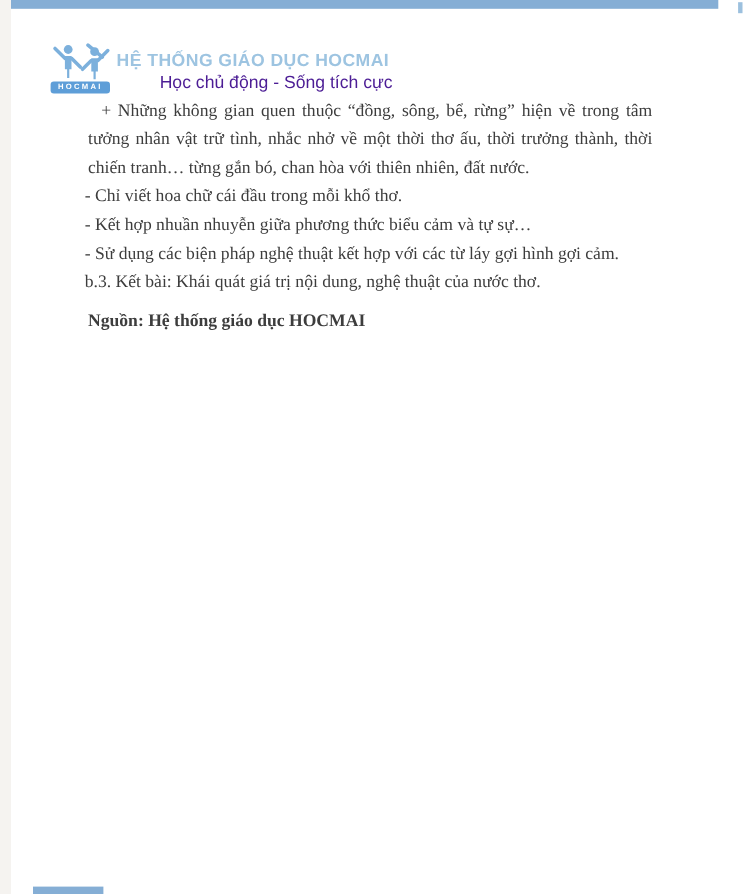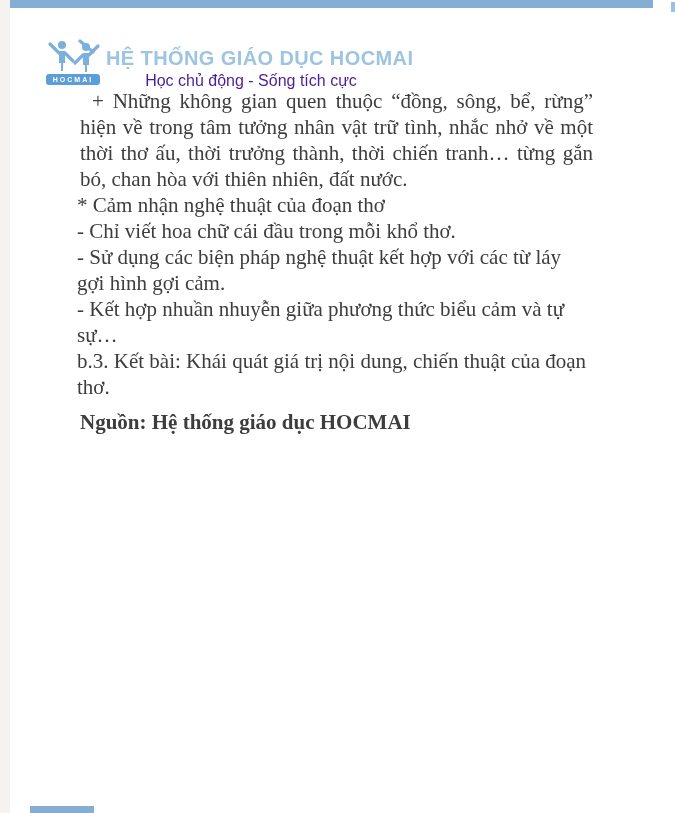--- a/index.html
+++ b/index.html
@@ -35,32 +35,32 @@
     width: 54px; height: 11px; border-radius: 3px;
     background: #5e9ed8; color: #ffffff;
     font-family: "Liberation Sans", sans-serif;
     font-size: 7px; font-weight: bold; letter-spacing: 2px;
     text-align: center; line-height: 11px;
   }
 
   .titles { position: absolute; left: 60px; top: 10px; width: 290px; }
   .org-title {
     font-family: "Liberation Sans", sans-serif;
-    font-size: 20px; font-weight: bold; letter-spacing: 0.4px;
+    font-size: 16px; font-weight: bold; letter-spacing: 0.4px;
     color: #9dc4e1; white-space: nowrap;
   }
   .org-slogan {
     font-family: "Liberation Sans", sans-serif;
     font-size: 16px; color: #4c1d95;
     text-align: center; margin-top: 2px;
   }
 
   .content {
     position: absolute; left: 80px; top: 88px; width: 513px;
-    font-size: 21px; line-height: 26px; color: #3d3d3d;
+    font-size: 16px; line-height: 26px; color: #3d3d3d;
   }
   .para {
     margin: 0; text-align: justify; text-indent: 12px;
   }
   .line { margin: 0; margin-left: -3px; }
   .source {
     margin-top: 9px; font-weight: bold; text-align: left;
   }
 
   .bottom-strip {
@@ -96,23 +96,22 @@
       <div class="logo-badge">HOCMAI</div>
     </div>
     <div class="titles">
       <div class="org-title">HỆ THỐNG GIÁO DỤC HOCMAI</div>
       <div class="org-slogan">Học chủ động - Sống tích cực</div>
     </div>
   </div>
 
   <div class="content">
     <p class="para">+ Những không gian quen thuộc “đồng, sông, bể, rừng” hiện về trong tâm tưởng nhân vật trữ tình, nhắc nhở về một thời thơ ấu, thời trưởng thành, thời chiến tranh… từng gắn bó, chan hòa với thiên nhiên, đất nước.</p>
-    <div class="line">* Cảm nhận nghệ thuật của đoạn thơ</div>
     <div class="line">- Chỉ viết hoa chữ cái đầu trong mỗi khổ thơ.</div>
+    <div class="line">- Kết hợp nhuần nhuyễn giữa phương thức biểu cảm và tự sự…</div>
     <div class="line">- Sử dụng các biện pháp nghệ thuật kết hợp với các từ láy gợi hình gợi cảm.</div>
-    <div class="line">- Kết hợp nhuần nhuyễn giữa phương thức biểu cảm và tự sự…</div>
-    <div class="line">b.3. Kết bài: Khái quát giá trị nội dung, chiến thuật của đoạn thơ.</div>
+    <div class="line">b.3. Kết bài: Khái quát giá trị nội dung, nghệ thuật của nước thơ.</div>
     <div class="source">Nguồn: Hệ thống giáo dục HOCMAI</div>
   </div>
 
   <div class="bottom-strip"></div>
 
 </div>
 
 </body></html>

